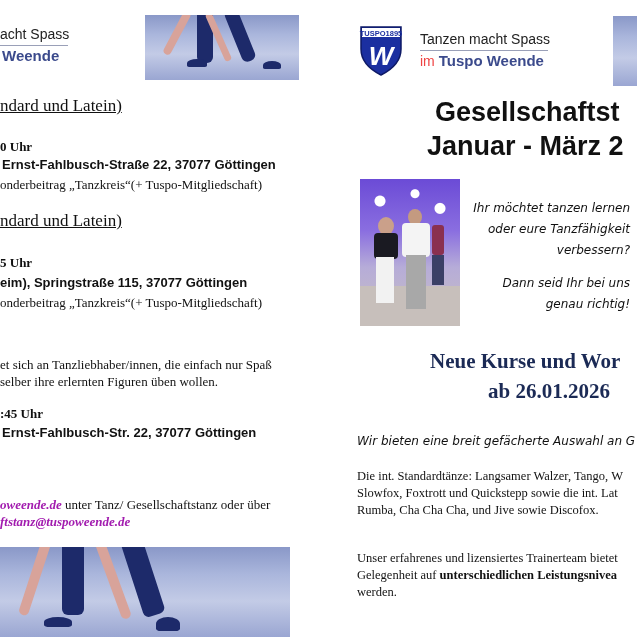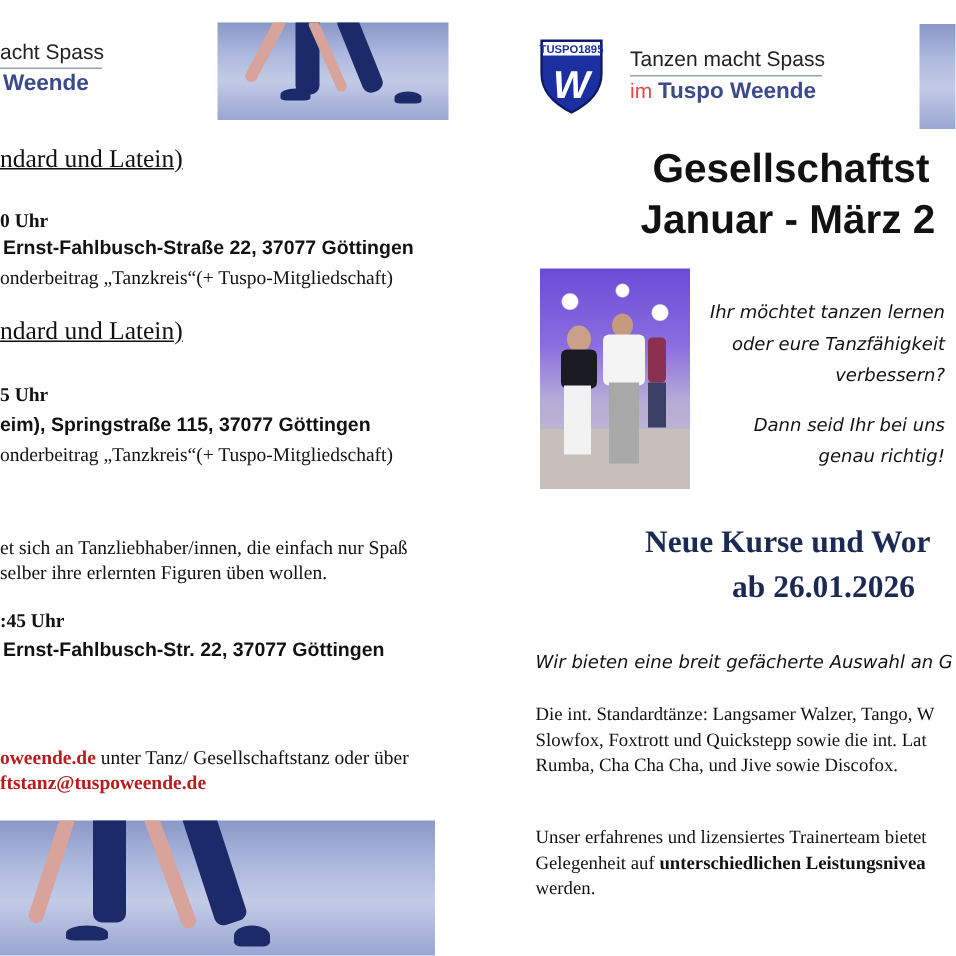--- a/index.html
+++ b/index.html
@@ -31,21 +31,21 @@
     overflow: hidden;
   }
 
   .logo-header-line1 { font-size: 14px; color: #222; }
   .divider-line { height: 1px; background: #9aa0b8; }
 
   .heading-u { font-size: 17px; text-decoration: underline; }
   .bold-serif { font-size: 13px; font-weight: bold; }
   .bold-sans { font-size: 13px; font-weight: bold; font-family: "Liberation Sans", sans-serif; }
   .normal-serif { font-size: 13px; }
-  .link-bold { color: #b91c1c; font-weight: bold; }
+  .link-bold { color: #a21caf; font-weight: bold; font-style: italic; }
 
   .title-big { font-family: "Liberation Sans", sans-serif; font-weight: bold; font-size: 27px; color: #111; white-space: nowrap; }
   .italic-sans { font-family: "DejaVu Sans", sans-serif; font-style: italic; font-size: 12px; color: #111; text-align: right; line-height: 21px; }
   .navy-heading { font-family: "Liberation Serif", serif; font-weight: bold; font-size: 21px; color: #1b2a55; white-space: nowrap; }
   .italic-line { font-family: "DejaVu Sans", sans-serif; font-style: italic; font-size: 12px; white-space: nowrap; }
   .body-text { font-size: 12.5px; line-height: 17px; white-space: nowrap; }
 </style>
 </head>
 <body>
 

